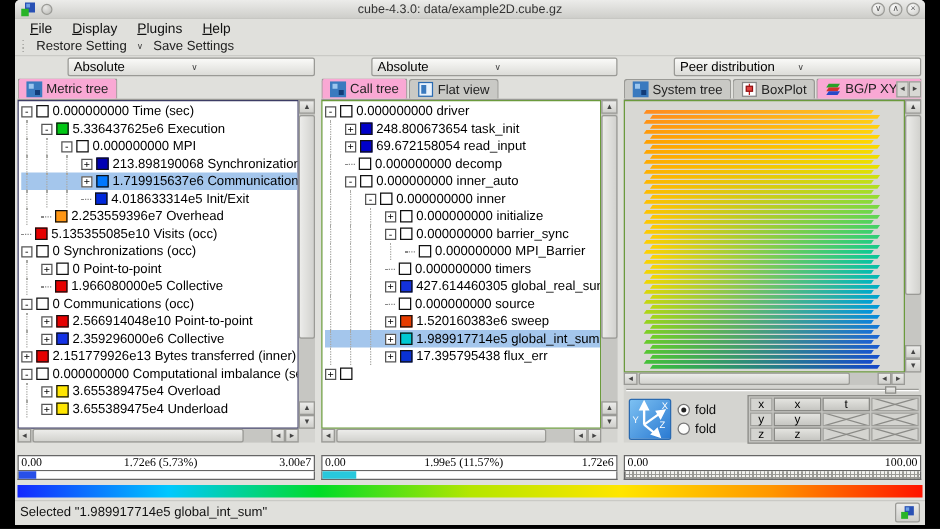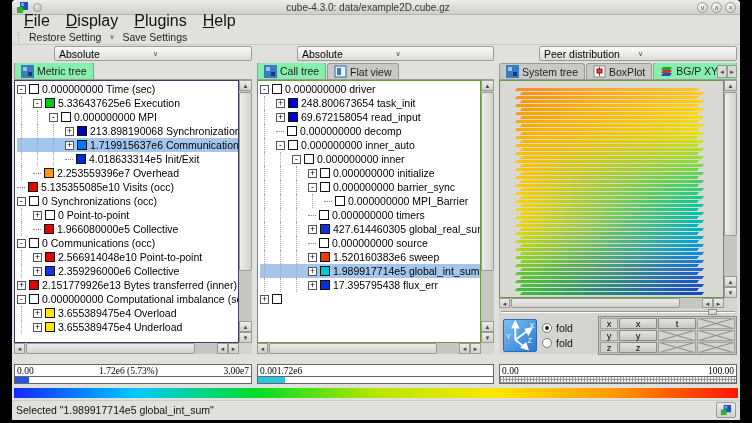--- a/index.html
+++ b/index.html
@@ -15,21 +15,21 @@
   .titlebar .title { flex:1; text-align:center; font-size:10px; color:#333; }
   .roundbtn { width:11px; height:11px; border-radius:50%; margin-left:3px;
               background:radial-gradient(circle at 35% 30%, #fbfbfa, #c9c9c5);
               border:1px solid #9a9a96; font-size:7px; line-height:9px; text-align:center;
               color:#555; }
   .appdot  { width:9px; height:9px; border-radius:50%; margin-left:4px;
              background:radial-gradient(circle at 35% 30%, #e8e8e6, #b9b9b5);
              border:1px solid #9a9a96; }
 
   
-  .menubar { height:15px; display:flex; align-items:flex-end; padding-left:4px; font-size:16px; }
+  .menubar { height:15px; display:flex; align-items:center; padding-left:4px; font-size:11px; }
   .menu-item { display:inline-block; padding:0 8px; color:#111; }
   .menu-item::first-letter { text-decoration:underline; }
   .toolbar { height:15px; display:flex; align-items:center; font-size:10.5px; color:#222;
              border-bottom:1px solid #cacac6; }
   .tb-handle { width:5px; height:11px; margin:0 4px;
                background-image:repeating-linear-gradient(#9a9a96 0 1px, transparent 1px 3px);
                background-size:1px 100%; background-repeat:no-repeat; background-position:2px 0; }
   .tb-btn { padding:0 4px; }
   .chev { font-size:7px; color:#444; padding:0 4px; }
 
@@ -42,21 +42,21 @@
            background:linear-gradient(#fafaf8,#dcdcd8); display:flex; align-items:center;
            font-size:10.5px; padding:0 4px; margin-bottom:2px;margin-left:40px; }
   .combo span { flex:1; }
   .combo .chev { padding:0; }
 
   .tabbar { height:17px; display:flex; align-items:flex-end; border-bottom:1px solid #9a9a96;
             position:relative; overflow:hidden; white-space:nowrap; }
   .tab { display:inline-flex; align-items:center; gap:3px; height:16px; padding:0 6px;
          font-size:10.5px; background:#c9c9c5; border:1px solid #9a9a96; border-bottom:none;
          border-radius:3px 3px 0 0; margin-right:1px; color:#222; flex:0 0 auto; }
-  .tab.active { background:#86efac; height:17px; }
+  .tab.active { background:#f9a8d4; height:17px; }
   .tabscroll { position:absolute; right:0; top:2px; display:flex; }
   .tabscroll div { width:10px; height:13px; background:#d8d8d4; border:1px solid #9a9a96;
                    font-size:7px; line-height:11px; text-align:center; color:#444; }
 
   .frame { background:#d4d4d0; height:274px; position:relative; }
 
   .viewrow { display:flex; }
   .viewport { width:225px; height:263px; background:#fff; overflow:hidden; padding:1px 0 0 2px; }
   .vp-navy  { border:1px solid #3c3c64; }
   .vp-green { border:1px solid #6b9a3d; }
@@ -484,20 +484,21 @@
           <div class="htrack">
               <div class="hhandle"></div>
             </div>
           <div class="sbtn">◂</div>
           <div class="sbtn">▸</div>
         </div>
       </div>
       <div class="scalebox">
         <div class="scalerow">
           <span>0.00</span>
+          <span class="mid">1.99e5 (11.57%)</span>
           <span class="max">1.72e6</span>
         </div>
         <div class="fillbar">
           <div class="fillseg" id="call-fill" style="width: 11.57%; background: rgb(40, 200, 220);"></div>
         </div>
       </div>
     </div>
 
     <div class="panel p-right">
       <div class="combo">

